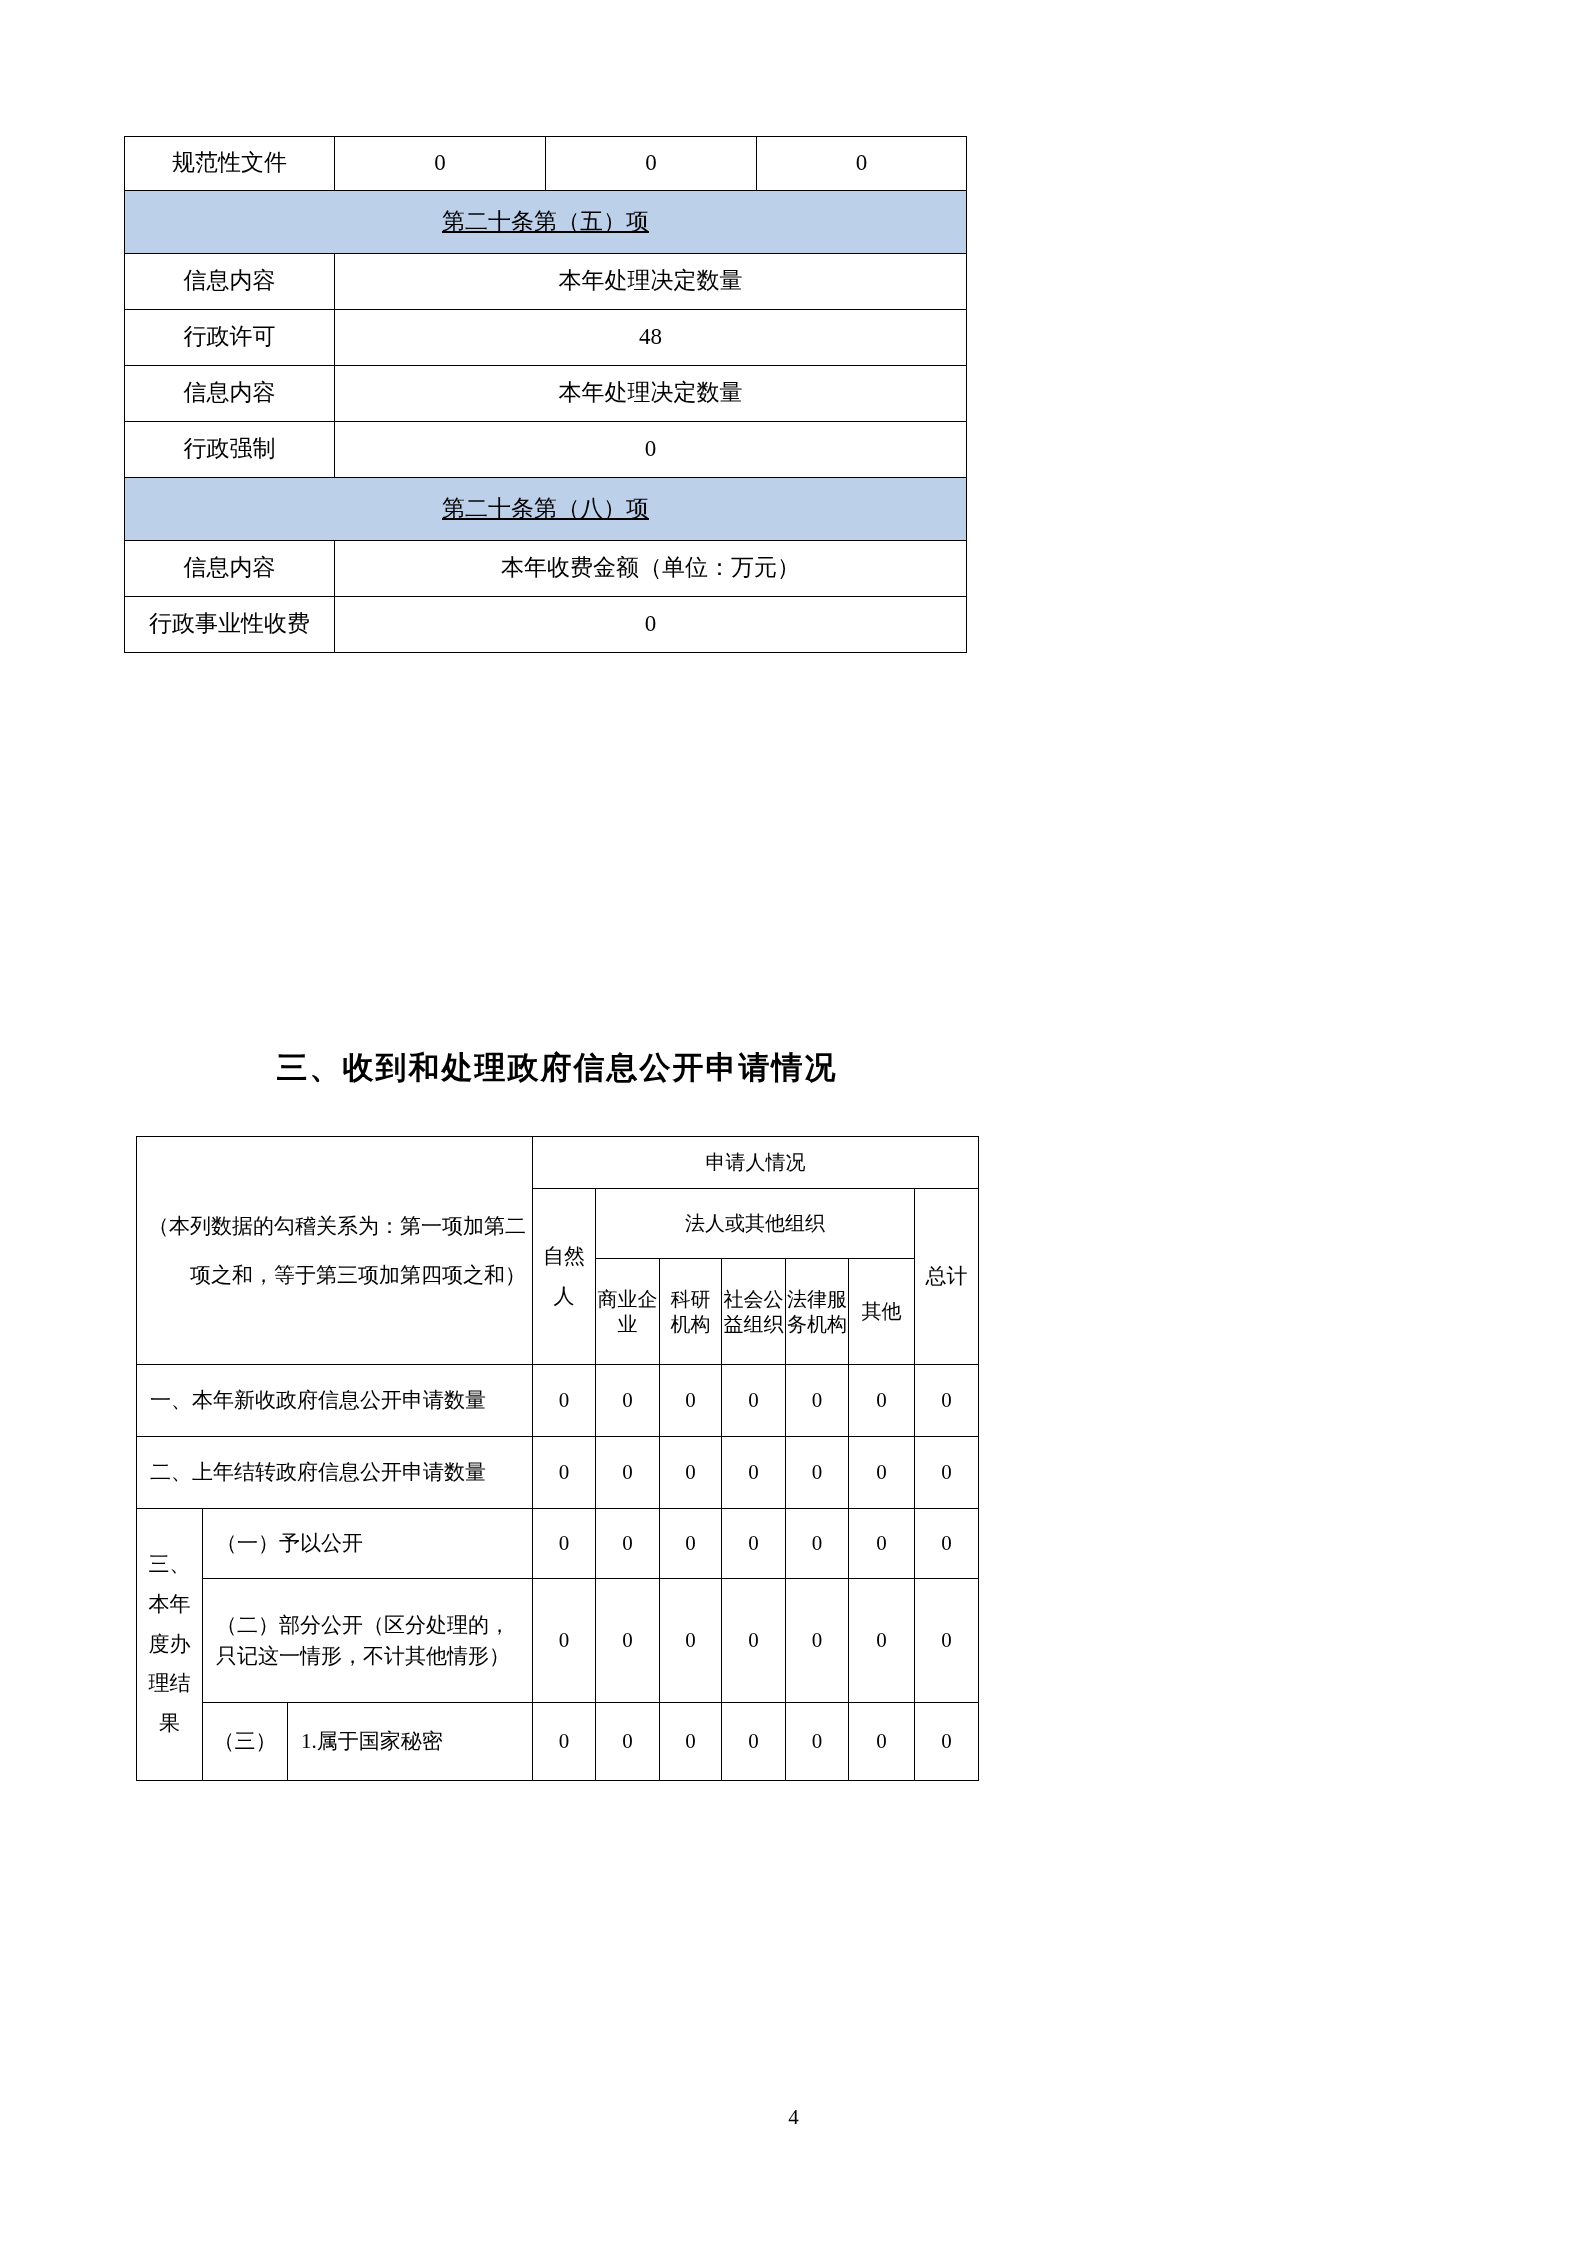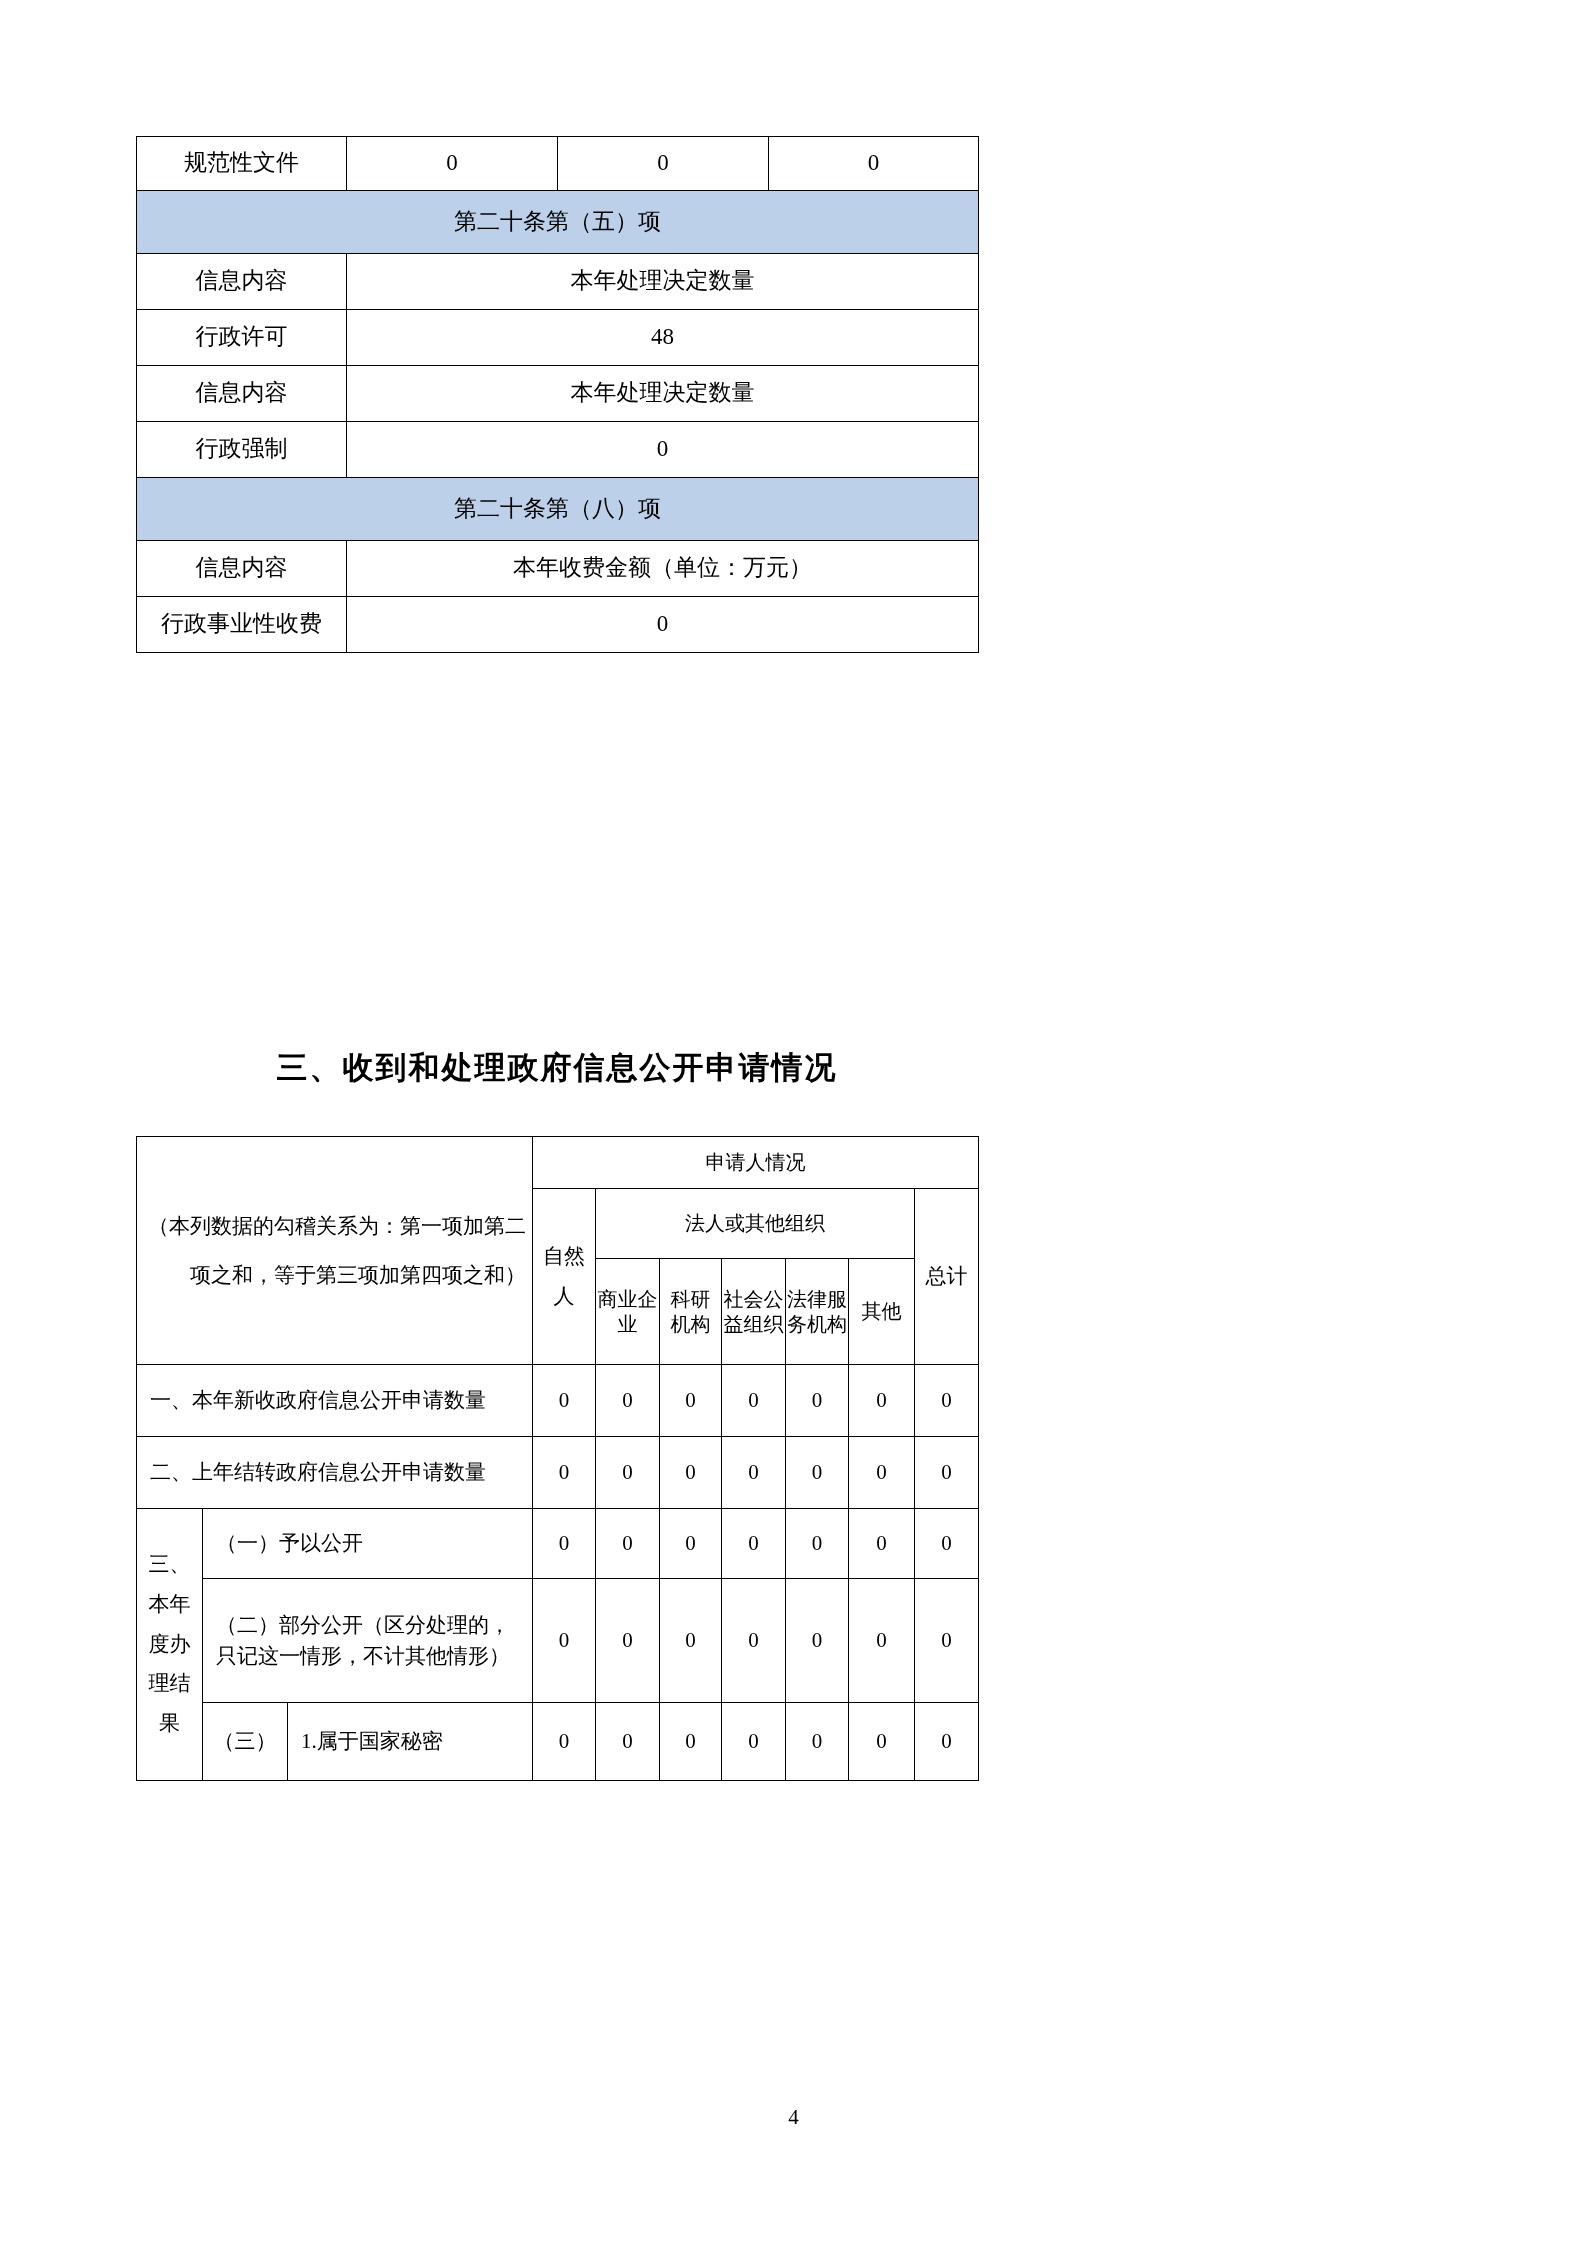--- a/index.html
+++ b/index.html
@@ -19,41 +19,42 @@
     left: 0; top: 0;
     width: 1587px;
     height: 2245px;
     background: #ffffff;
     box-sizing: border-box;
   }
 
   
   .tbl1 {
     position: absolute;
-    left: 136px;
+    left: 124px;
     top: 136px;
     width: 842px;
     border-collapse: collapse;
     table-layout: fixed;
   }
   .tbl1 td {
     border: 1px solid #000000;
     font-size: 23px;
     line-height: 1.4;
     text-align: center;
     vertical-align: middle;
     padding: 0;
     font-family: "Liberation Serif", "DejaVu Serif", serif;
   }
   .tbl1 .r-norm   { height: 54px; }
   .tbl1 .r-band   { height: 63px; }
   .tbl1 .r-tall   { height: 56px; }
   .band {
     background: #bdd0ea;
     font-size: 23px;
+    text-decoration: underline;
   }
 
   
   .sec-heading {
     position: absolute;
     left: 136px;
     top: 1047px;
     width: 842px;
     text-align: center;
     font-size: 31px;

